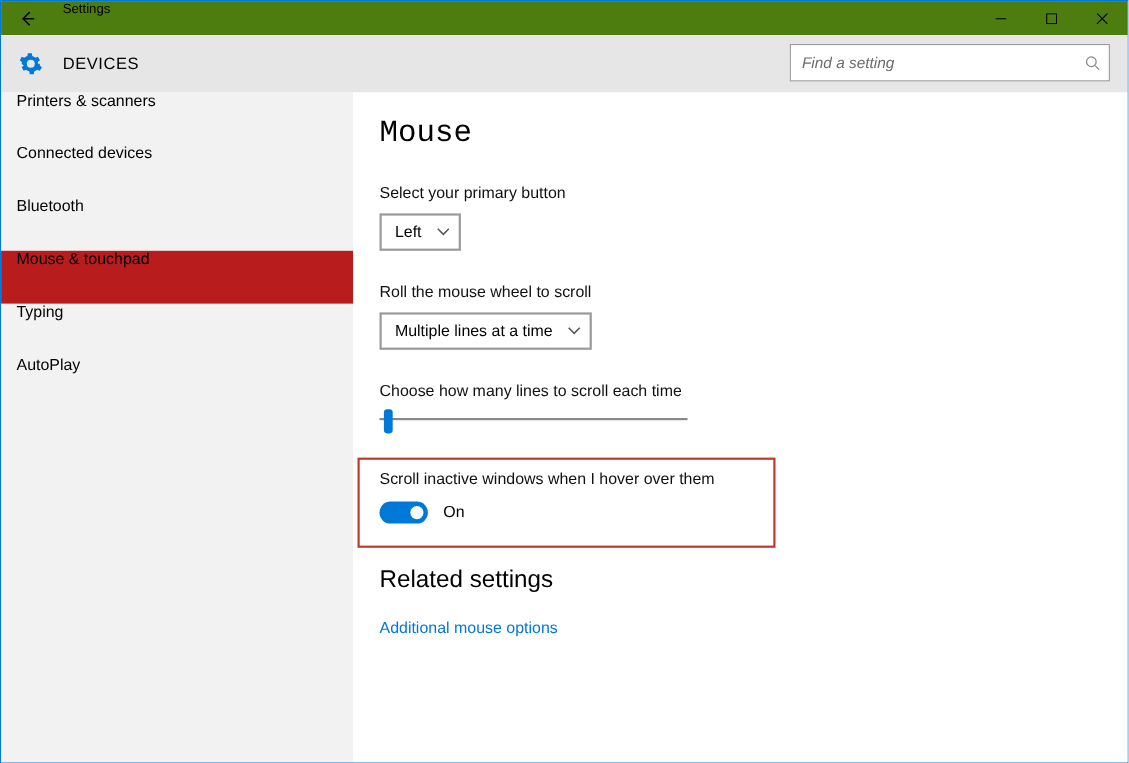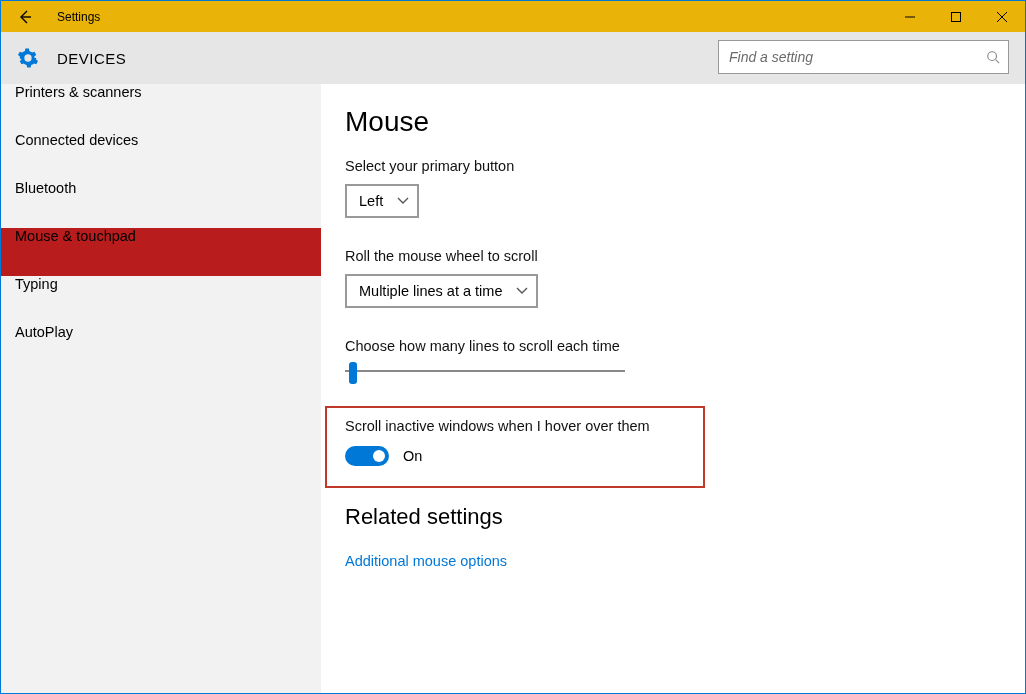--- a/index.html
+++ b/index.html
@@ -1,21 +1,21 @@
 <!DOCTYPE html>
 <html><head>
 <meta charset="utf-8">
 <style>
   * { box-sizing: border-box; margin: 0; padding: 0; font-family: "Segoe UI", Tahoma, sans-serif; }
   html, body { width: 1026px; height: 694px; overflow: hidden; background: #fff; }
   .window {
     width: 1026px; height: 694px; border: 1px solid #0078d7; background: #fff; position: relative;
   }
   .titlebar {
-    height: 31px; background: #eab308; display: flex; align-items: center;
+    height: 31px; background: #4d7c0f; display: flex; 
   }
   .back-btn {
     width: 48px; height: 31px; display: flex; align-items: center; justify-content: center;
   }
   .title-text { font-size: 12px; color: #000; margin-left: 8px; }
   .win-controls { position: absolute; right: 0; top: 0; display: flex; }
   .win-btn { width: 46px; height: 31px; display: flex; align-items: center; justify-content: center; }
   .header-row {
     height: 52px; background: #e6e6e6; display: flex; align-items: center; padding-left: 12px;
     position: relative;
@@ -40,21 +40,21 @@
     width: 320px; background: #f2f2f2; padding-top: 0;
   }
   .side-item {
     height: 48px; display: flex; align-items: flex-start; padding-left: 14px;
     font-size: 14.5px; color: #000;
   }
   .side-item.active { background: #b91c1c; }
   .content {
     flex: 1; padding: 22px 0 0 24px; background: #fff; position: relative;
   }
-  h1.page-title { font-size: 28px; font-weight: 400; margin-bottom: 20px; }
+  h1.page-title { font-size: 28px; font-weight: 400; margin-bottom: 31px; font-family: Liberation Mono, monospace; }
   .field-label { font-size: 14.5px; color: #111; margin-bottom: 10px; }
   .dropdown {
     border: 2px solid #999; height: 34px; display: inline-flex; align-items: center;
     padding: 0 34px 0 12px; font-size: 14.5px; position: relative; margin-bottom: 30px;
   }
   .dropdown .chev {
     position: absolute; right: 8px; top: 50%; transform: translateY(-50%);
   }
   .slider-track {
     width: 280px; height: 2px; background: #888; position: relative; margin-top: 16px; margin-bottom: 34px;

